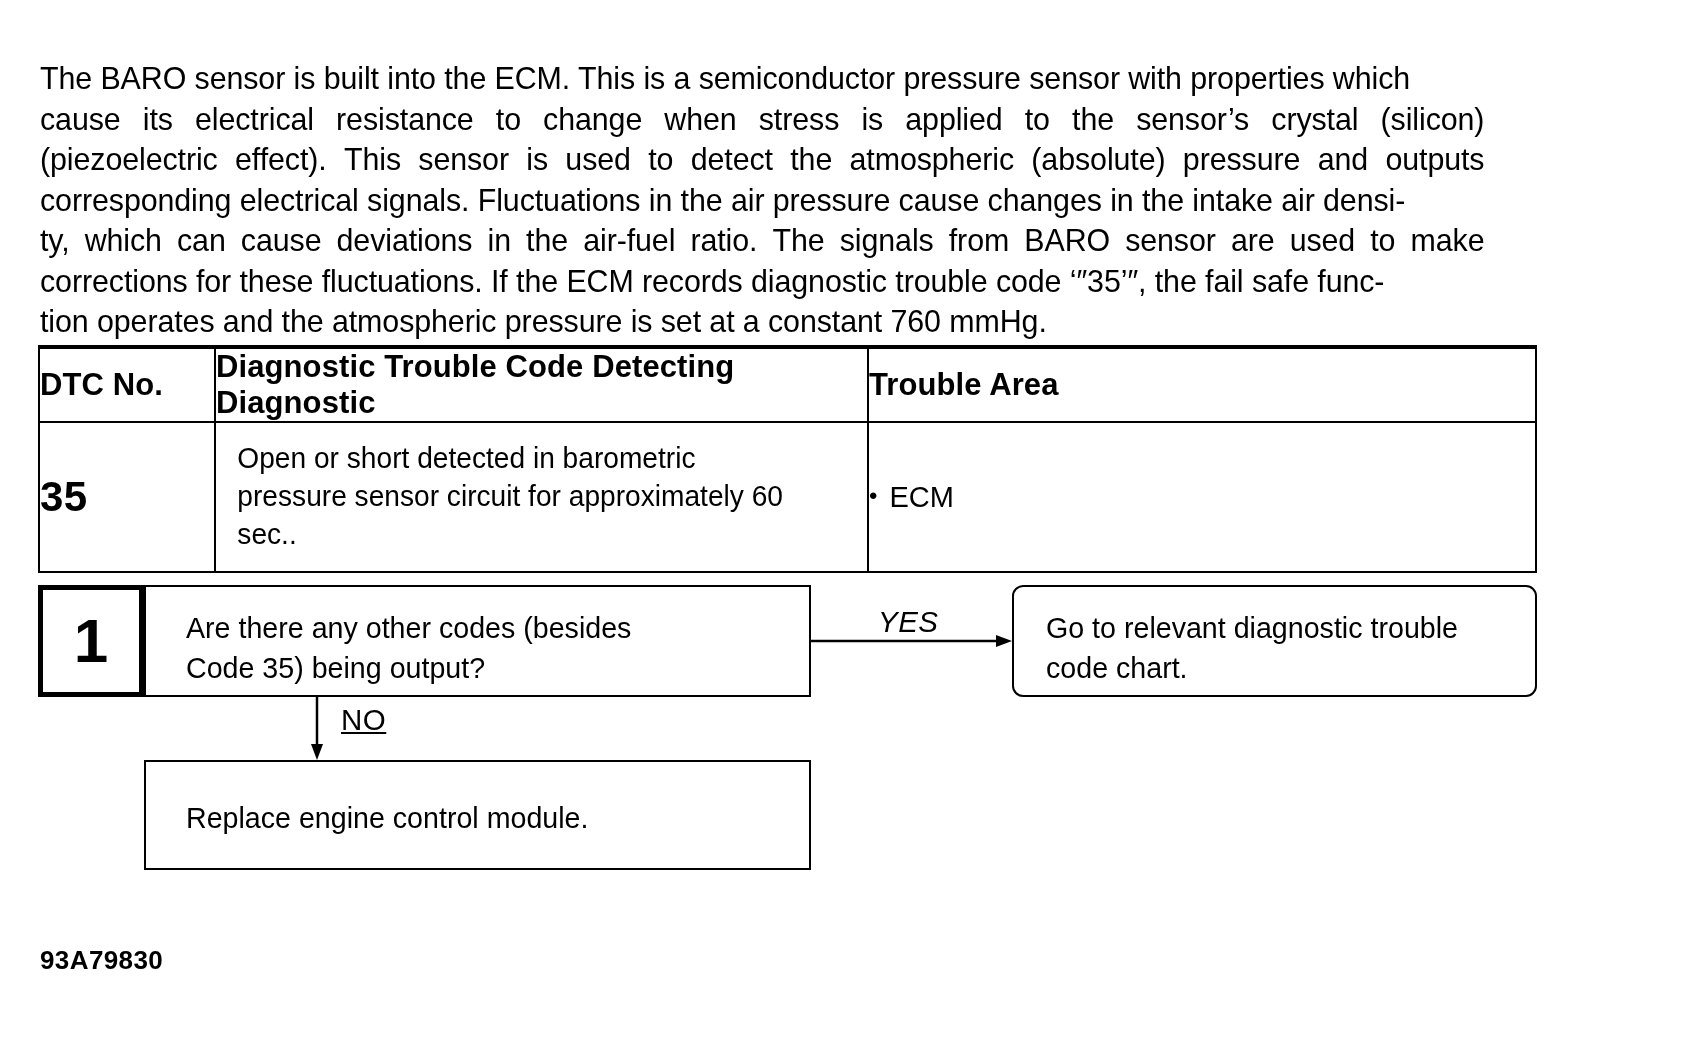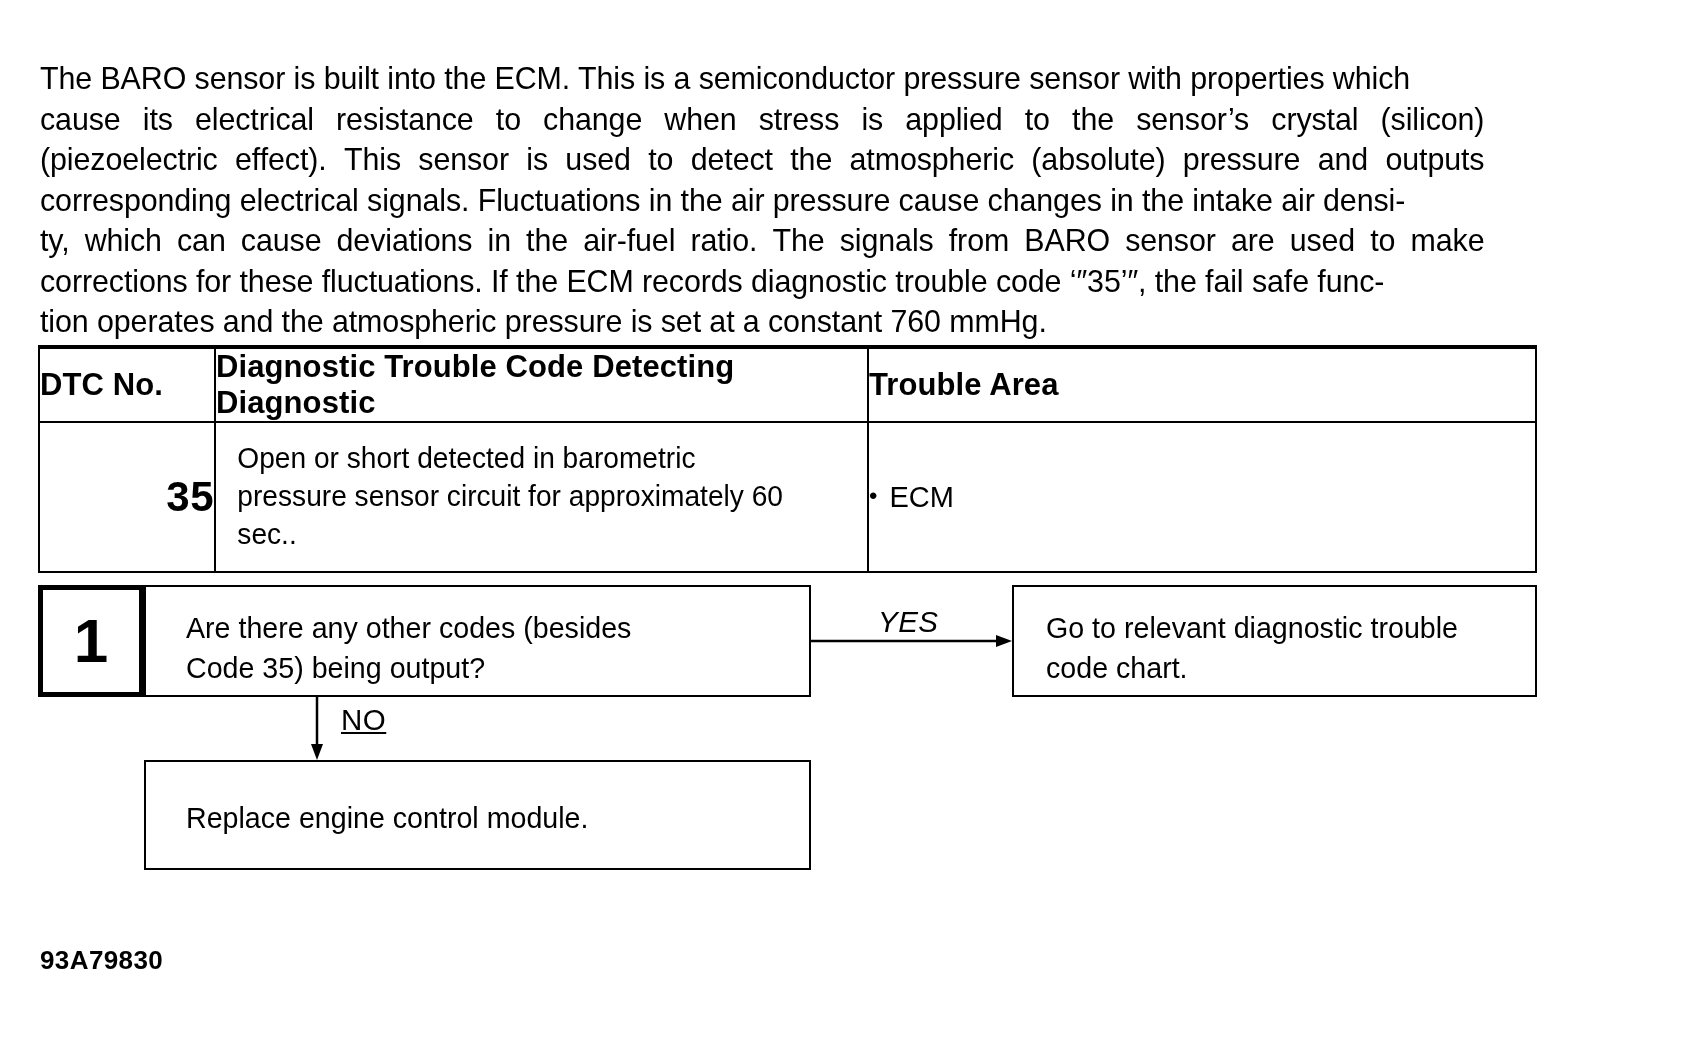--- a/index.html
+++ b/index.html
@@ -61,21 +61,21 @@
     font-size: 31px;
     height: 54px;
     font-stretch: condensed;
     letter-spacing: 0.1px;
   }
   .col-dtc  { width: 176px; }
   .col-cond { width: 653px; }
   .col-area { width: 668px; }
 
   .dtc-num {
-    text-align: right;
+    text-align: left;
     font-weight: bold;
     font-size: 42px;
     letter-spacing: 0.5px;
     margin-left: 30px;
   }
   .cond-cell {
     padding: 16px 0 18px 22px;
     font-size: 29px;
     line-height: 38px;
     font-stretch: condensed;
@@ -128,20 +128,21 @@
   #q-box {
     left: 144px; top: 585px;
     width: 667px; height: 112px;
     padding: 21px 0 12px 40px;
   }
 
   #right-box {
     left: 1012px; top: 585px;
     width: 525px; height: 112px;
     padding: 21px 0 0 32px;
+    border-radius: 11px;
   }
 
   #bottom-box {
     left: 144px; top: 760px;
     width: 667px; height: 110px;
     padding: 36px 0 16px 40px;
   }
 
   .lbl {
     position: absolute;

